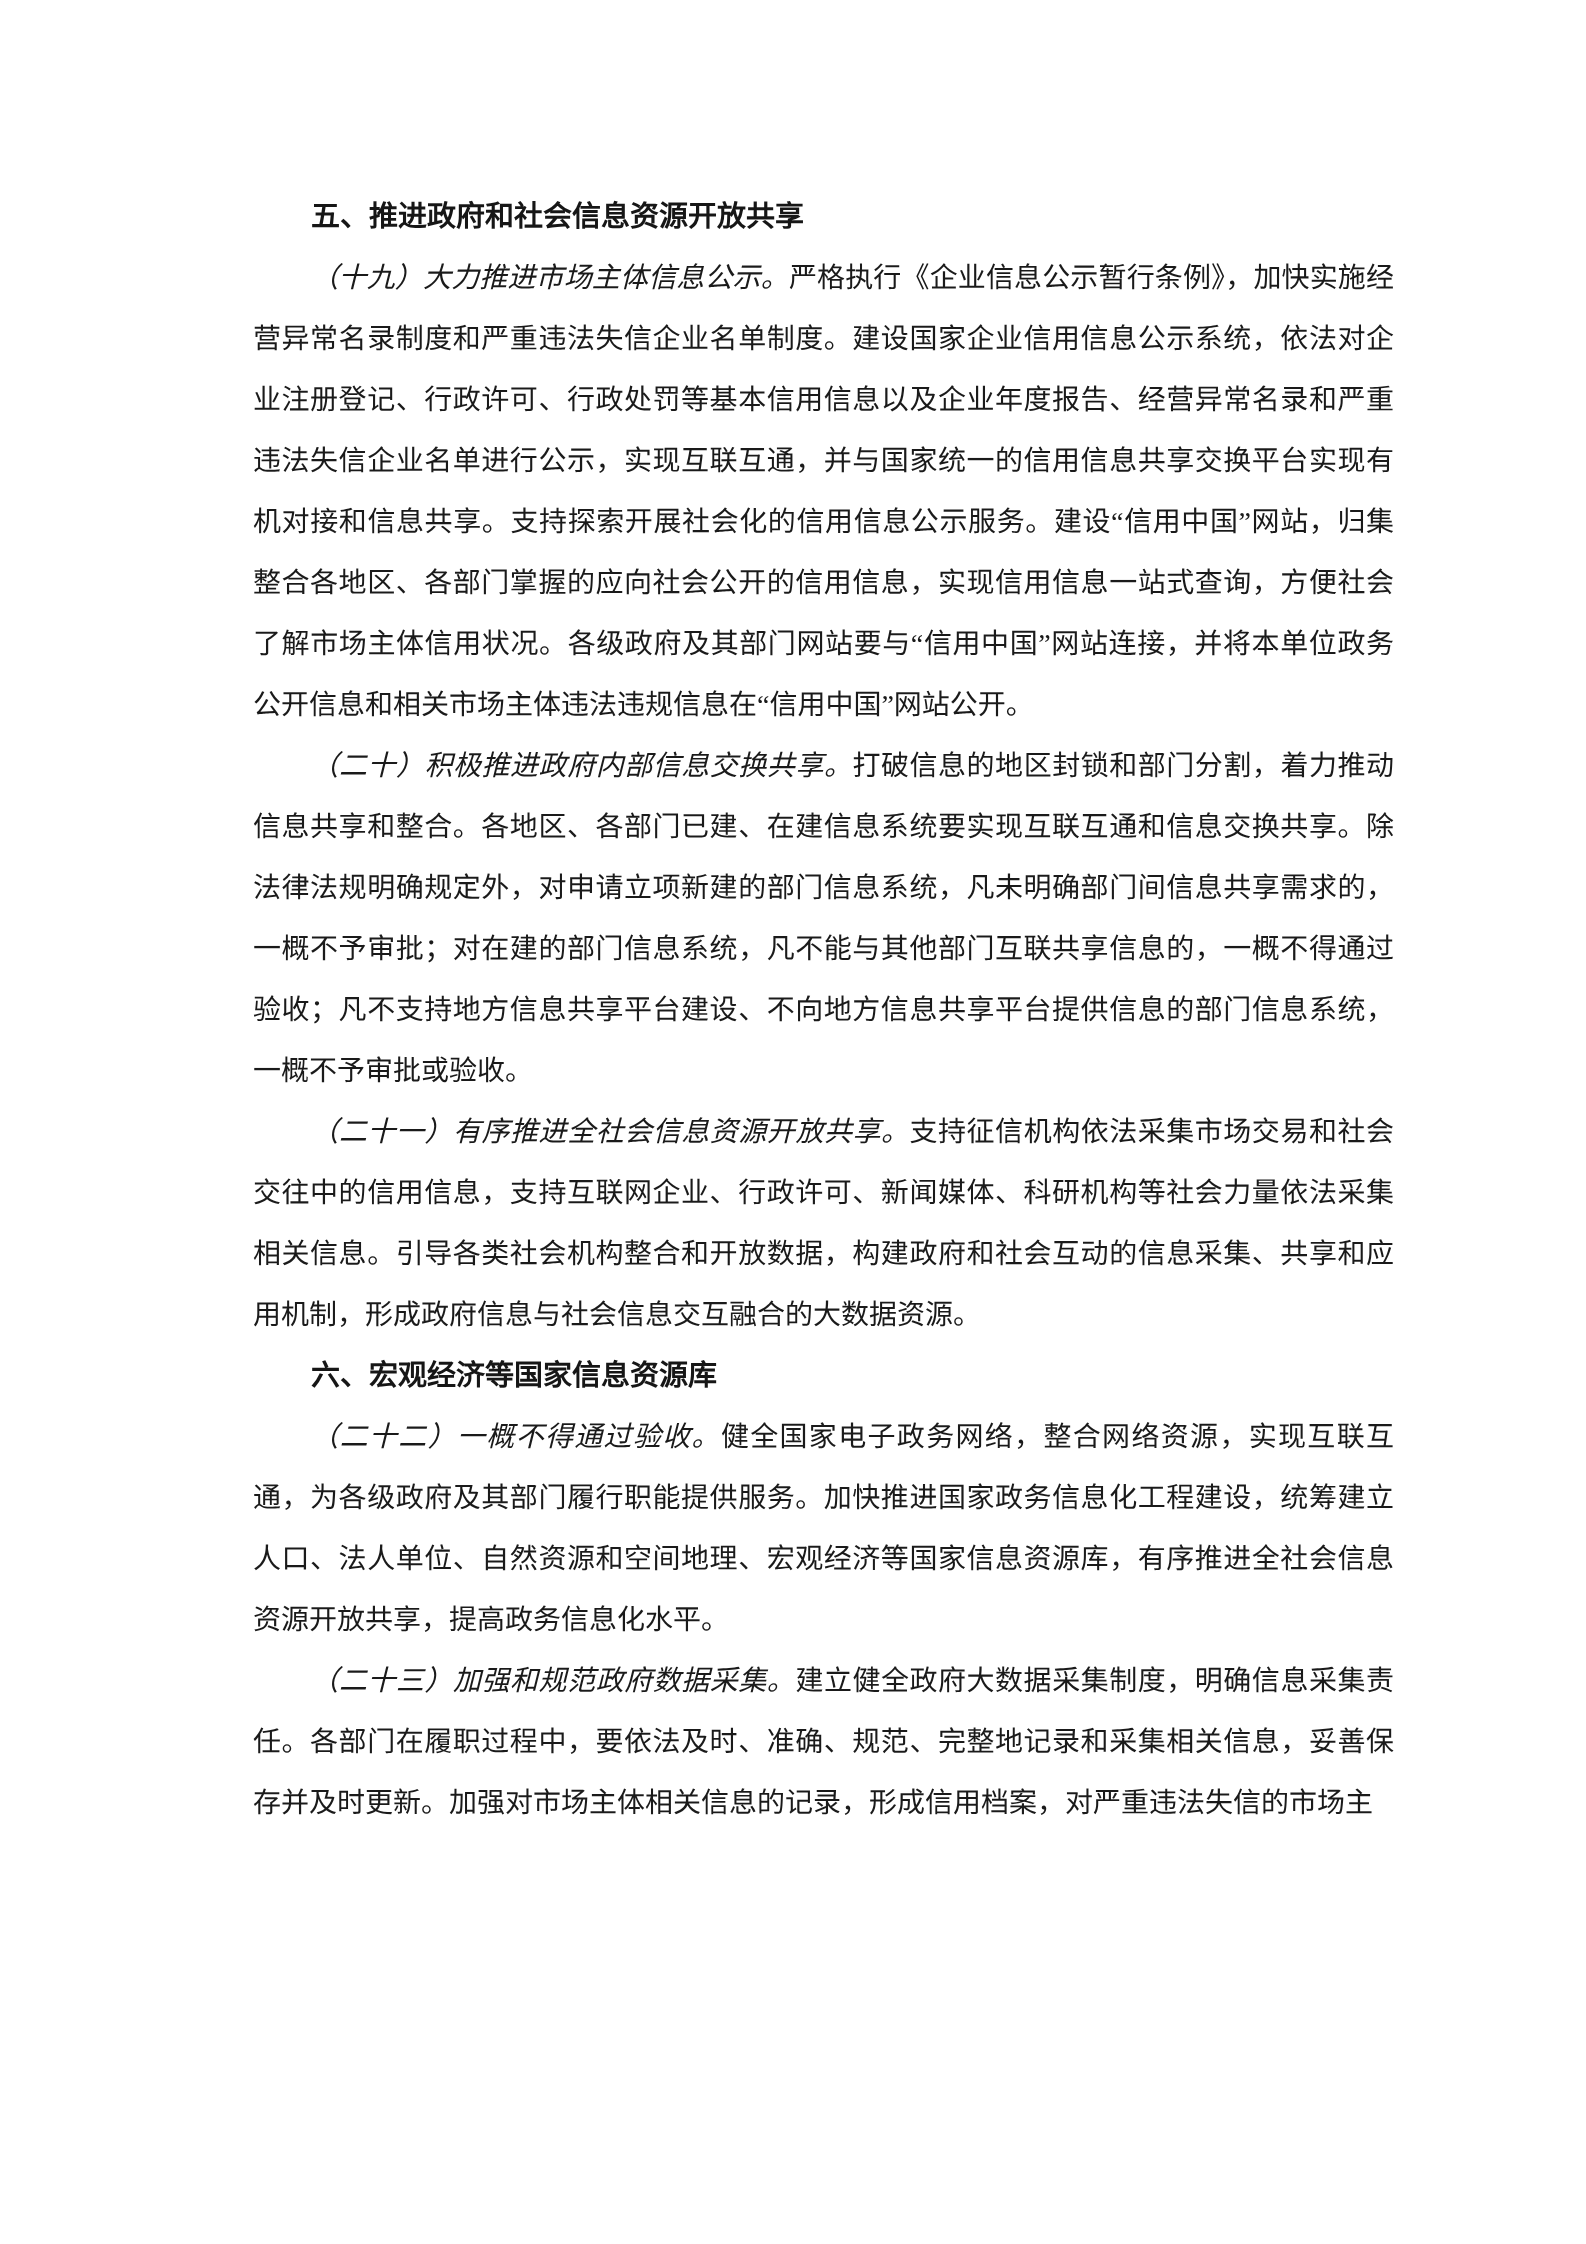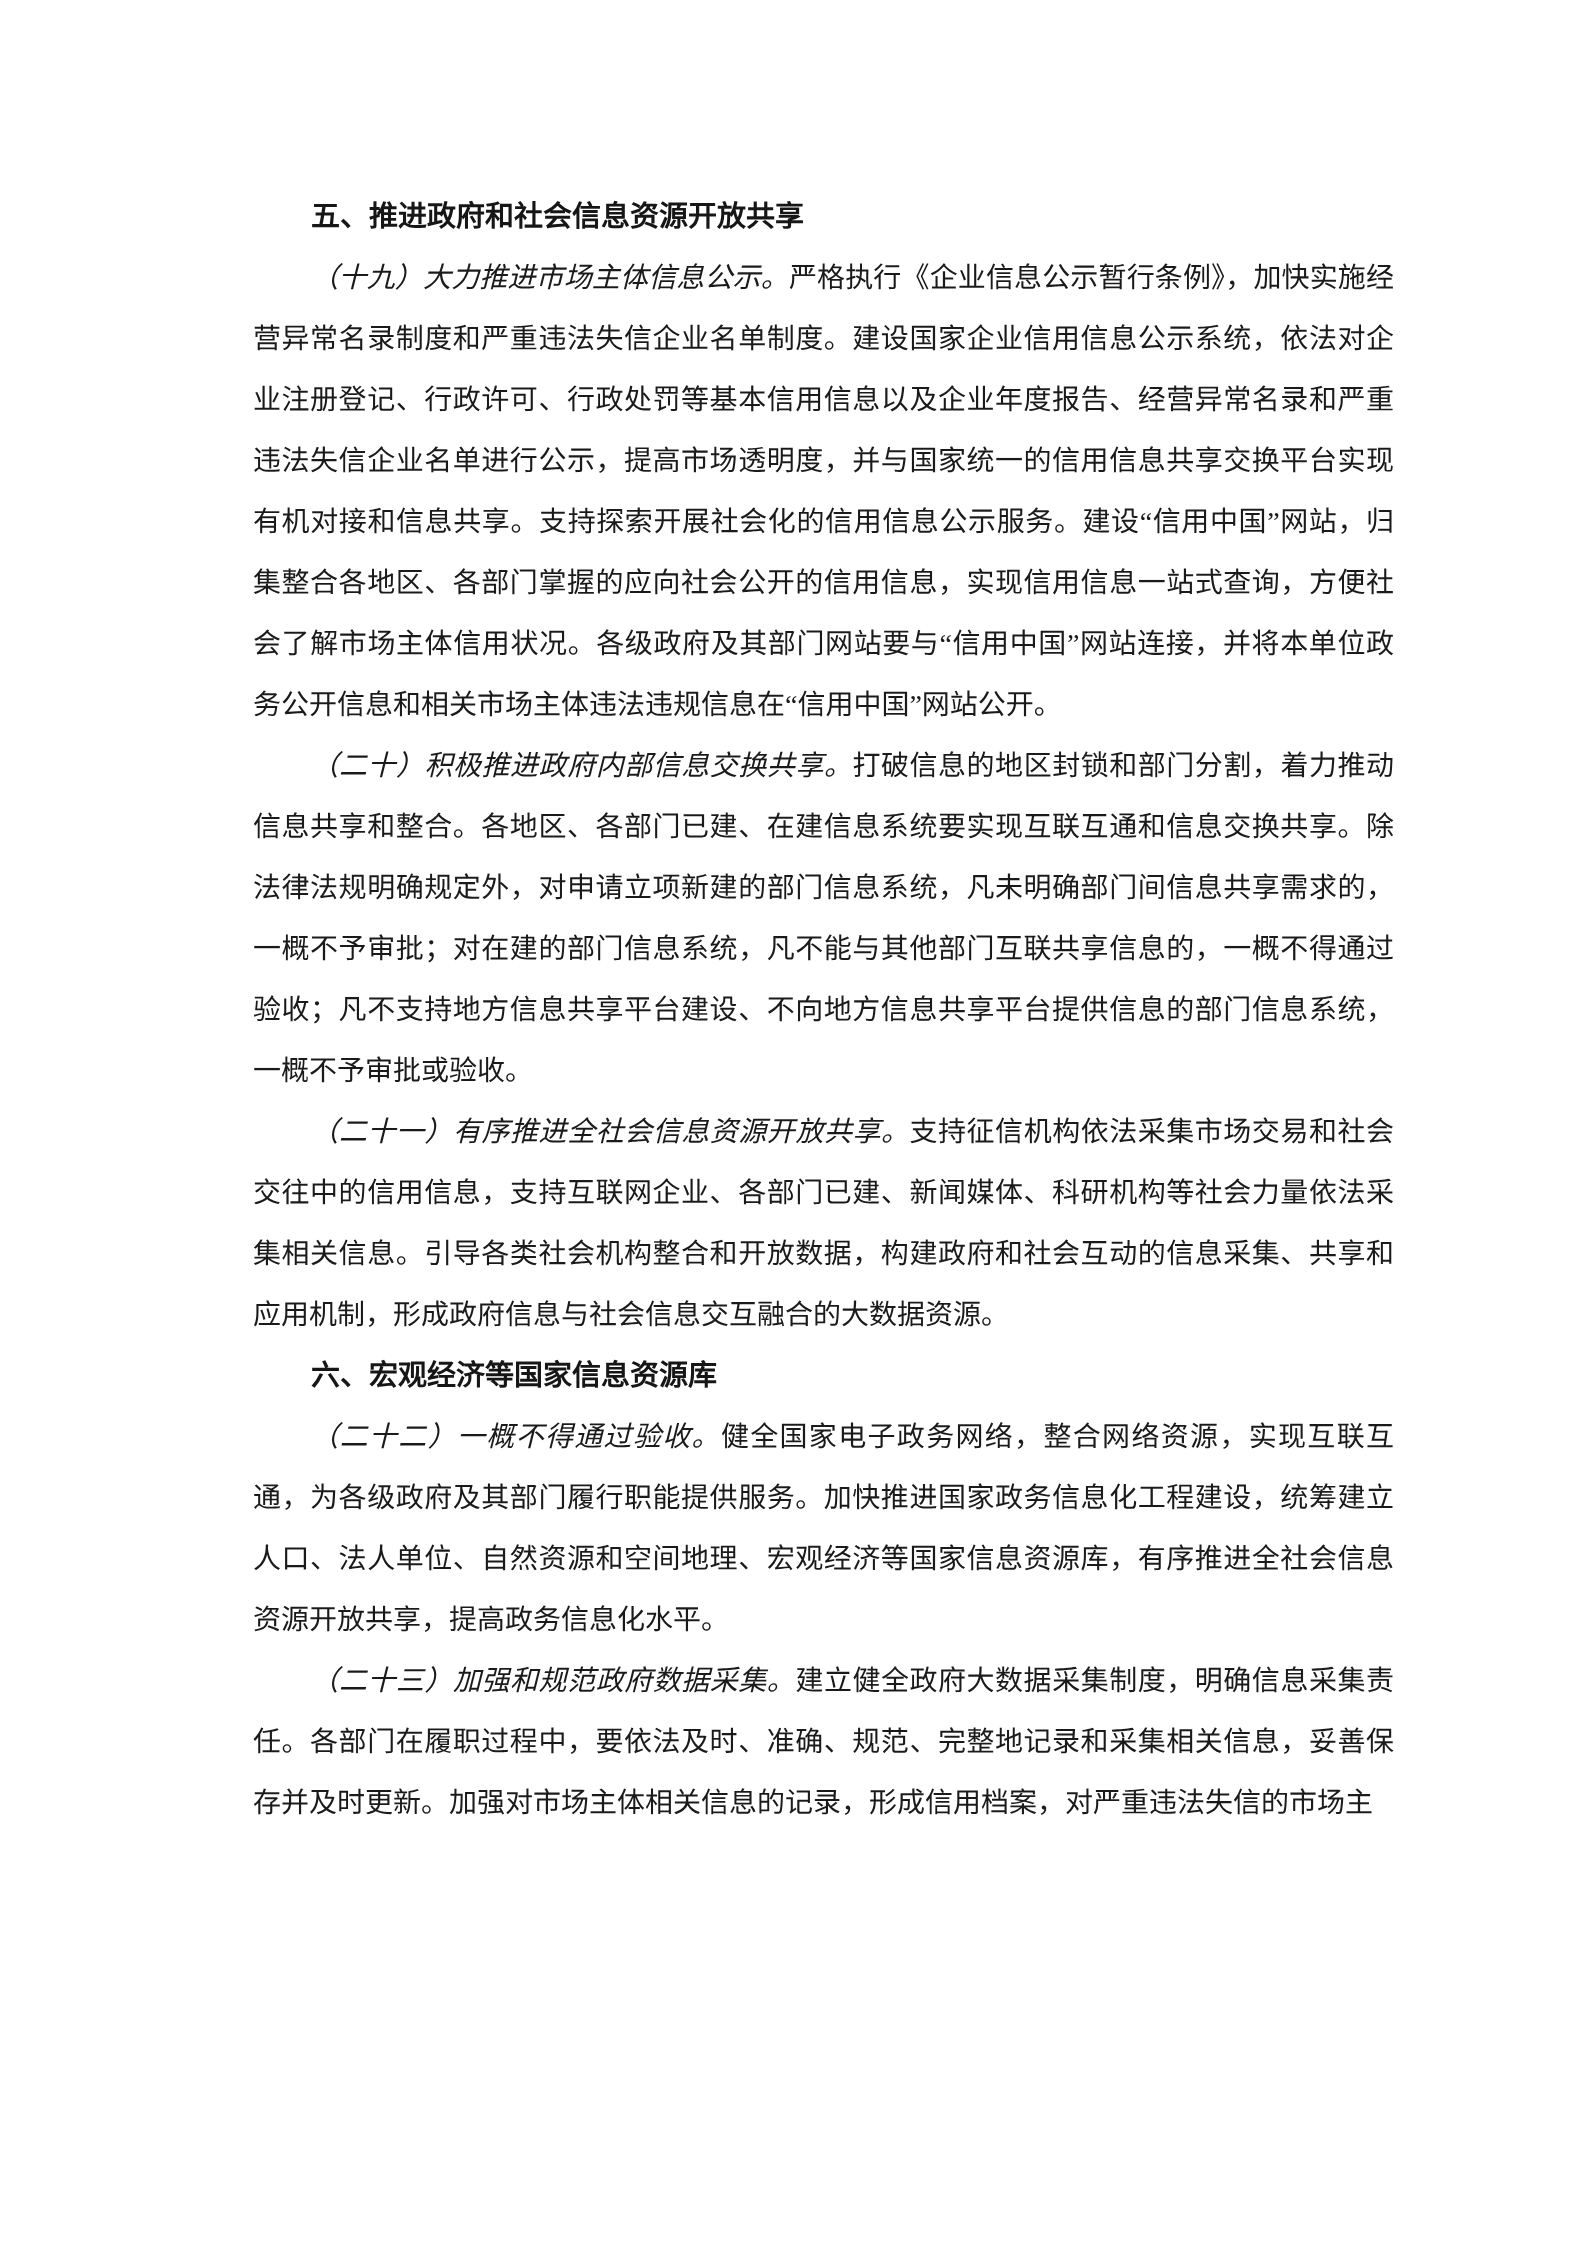--- a/index.html
+++ b/index.html
@@ -49,25 +49,25 @@
 </style>
 </head>
 <body>
 
 <div class="page">
 
   <section>
     <h2 class="sec-heading">五、推进政府和社会信息资源开放共享</h2>
 
 
-    <p class="para"><span class="lead">（十九）大力推进市场主体信息公示。</span><span class="body-text">严格执行《企业信息公示暂行条例》，加快实施经营异常名录制度和严重违法失信企业名单制度。建设国家企业信用信息公示系统，依法对企业注册登记、行政许可、行政处罚等基本信用信息以及企业年度报告、经营异常名录和严重违法失信企业名单进行公示，提高市场透明度，并与国家统一的信用信息共享交换平台实现有机对接和信息共享。支持探索开展社会化的信用信息公示服务。建设“信用中国”网站，归集整合各地区、各部门掌握的应向社会公开的信用信息，实现信用信息一站式查询，方便社会了解市场主体信用状况。各级政府及其部门网站要与“信用中国”网站连接，并将本单位政务公开信息和相关市场主体违法违规信息在“信用中国”网站公开。</span></p>
+    <p class="para"><span class="lead">（十九）大力推进市场主体信息公示。</span><span class="body-text">严格执行《企业信息公示暂行条例》，加快实施经营异常名录制度和严重违法失信企业名单制度。建设国家企业信用信息公示系统，依法对企业注册登记、行政许可、行政处罚等基本信用信息以及企业年度报告、经营异常名录和严重违法失信企业名单进行公示，实现互联互通，并与国家统一的信用信息共享交换平台实现有机对接和信息共享。支持探索开展社会化的信用信息公示服务。建设“信用中国”网站，归集整合各地区、各部门掌握的应向社会公开的信用信息，实现信用信息一站式查询，方便社会了解市场主体信用状况。各级政府及其部门网站要与“信用中国”网站连接，并将本单位政务公开信息和相关市场主体违法违规信息在“信用中国”网站公开。</span></p>
 
     <p class="para"><span class="lead">（二十）积极推进政府内部信息交换共享。</span><span class="body-text">打破信息的地区封锁和部门分割，着力推动信息共享和整合。各地区、各部门已建、在建信息系统要实现互联互通和信息交换共享。除法律法规明确规定外，对申请立项新建的部门信息系统，凡未明确部门间信息共享需求的，一概不予审批；对在建的部门信息系统，凡不能与其他部门互联共享信息的，一概不得通过验收；凡不支持地方信息共享平台建设、不向地方信息共享平台提供信息的部门信息系统，一概不予审批或验收。</span></p>
 
-    <p class="para"><span class="lead">（二十一）有序推进全社会信息资源开放共享。</span><span class="body-text">支持征信机构依法采集市场交易和社会交往中的信用信息，支持互联网企业、各部门已建、新闻媒体、科研机构等社会力量依法采集相关信息。引导各类社会机构整合和开放数据，构建政府和社会互动的信息采集、共享和应用机制，形成政府信息与社会信息交互融合的大数据资源。</span></p>
+    <p class="para"><span class="lead">（二十一）有序推进全社会信息资源开放共享。</span><span class="body-text">支持征信机构依法采集市场交易和社会交往中的信用信息，支持互联网企业、行政许可、新闻媒体、科研机构等社会力量依法采集相关信息。引导各类社会机构整合和开放数据，构建政府和社会互动的信息采集、共享和应用机制，形成政府信息与社会信息交互融合的大数据资源。</span></p>
   </section>
 
   <section>
     <h2 class="sec-heading">六、宏观经济等国家信息资源库</h2>
 
     <p class="para"><span class="lead">（二十二）一概不得通过验收。</span><span class="body-text">健全国家电子政务网络，整合网络资源，实现互联互通，为各级政府及其部门履行职能提供服务。加快推进国家政务信息化工程建设，统筹建立人口、法人单位、自然资源和空间地理、宏观经济等国家信息资源库，有序推进全社会信息资源开放共享，提高政务信息化水平。</span></p>
 
     <p class="para"><span class="lead">（二十三）加强和规范政府数据采集。</span><span class="body-text">建立健全政府大数据采集制度，明确信息采集责任。各部门在履职过程中，要依法及时、准确、规范、完整地记录和采集相关信息，妥善保存并及时更新。加强对市场主体相关信息的记录，形成信用档案，对严重违法失信的市场主</span></p>
   </section>
 

